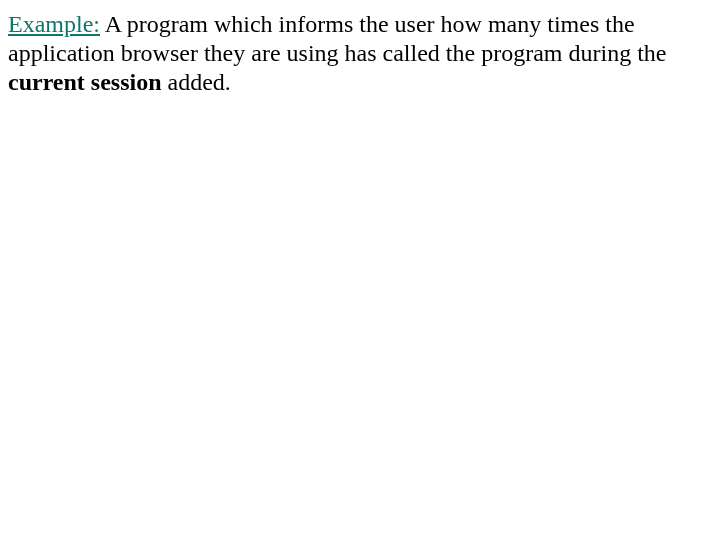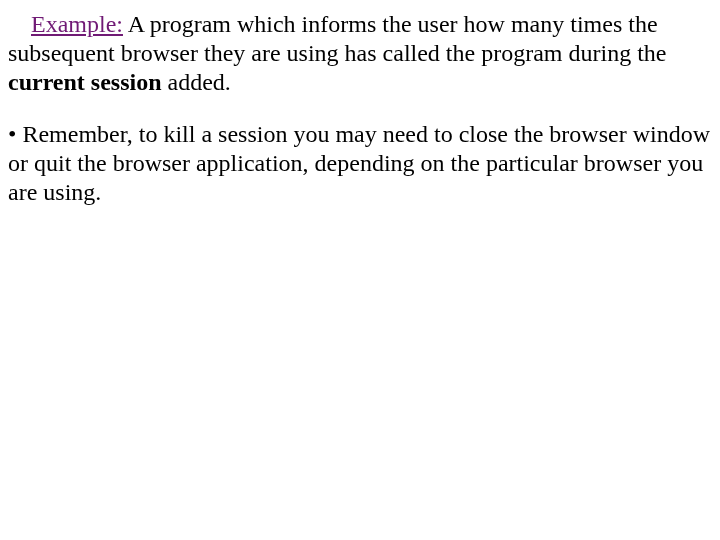--- a/index.html
+++ b/index.html
@@ -13,39 +13,37 @@
     color: #000000;
     line-height: 1.2;
   }
   .content {
     padding: 10px 8px 0 8px;
   }
   .para {
     margin-bottom: 24px;
   }
   .example-label {
-    color: #701a75;
+    color: #0f766e;
     text-decoration: underline;
-    margin-left: 23px;
   }
   .bold {
     font-weight: bold;
     font-family: Liberation Serif, serif;
   }
   .mono {
     font-family: Arial, Helvetica, sans-serif;
     letter-spacing: 0.5px;
   }
 </style>
 </head>
 <body>
 
 <div class="content">
 
   <div class="para">
-    <span class="example-label">Example:</span><span> A program which informs the user how many times the subsequent browser they are using has called the program during the </span><span class="bold">current session</span><span> added.</span>
+    <span class="example-label">Example:</span><span> A program which informs the user how many times the application browser they are using has called the program during the </span><span class="bold">current session</span><span> added.</span>
   </div>
 
 
 
-  <div class="para">• Remember, to kill a session you may need to close the browser window or quit the browser application, depending on the particular browser you are using.</div>
 
 </div>
 
 </body></html>

